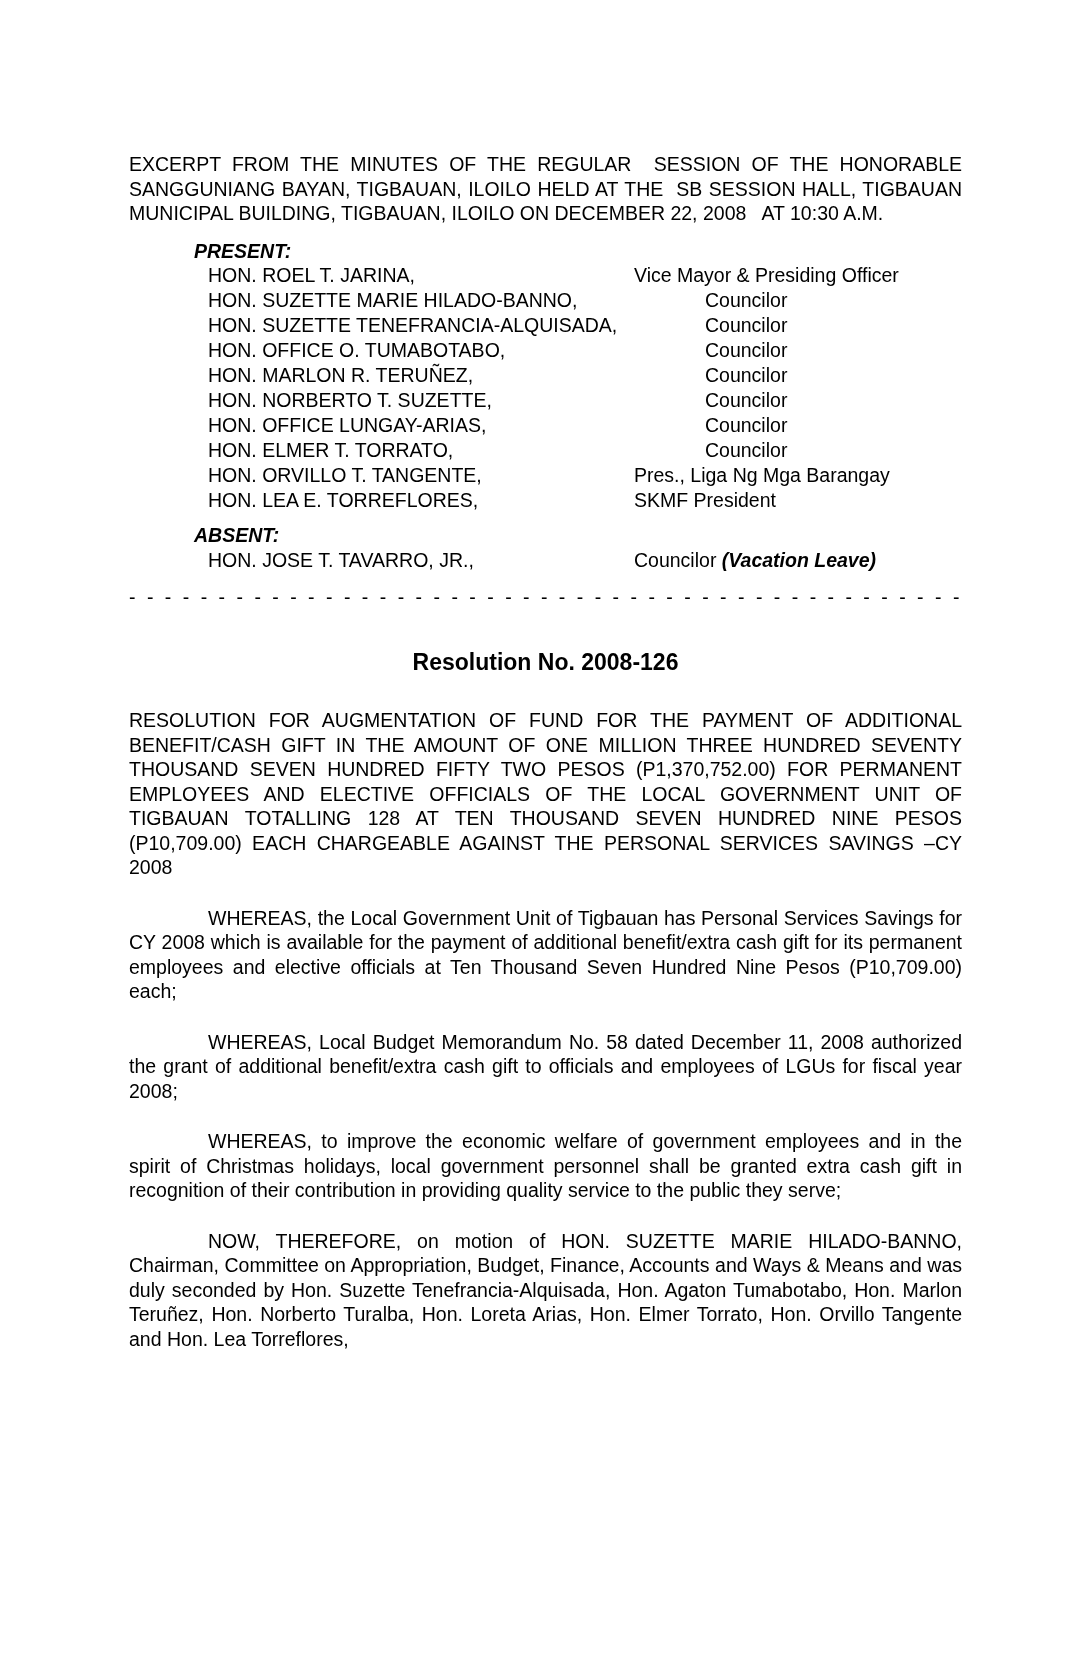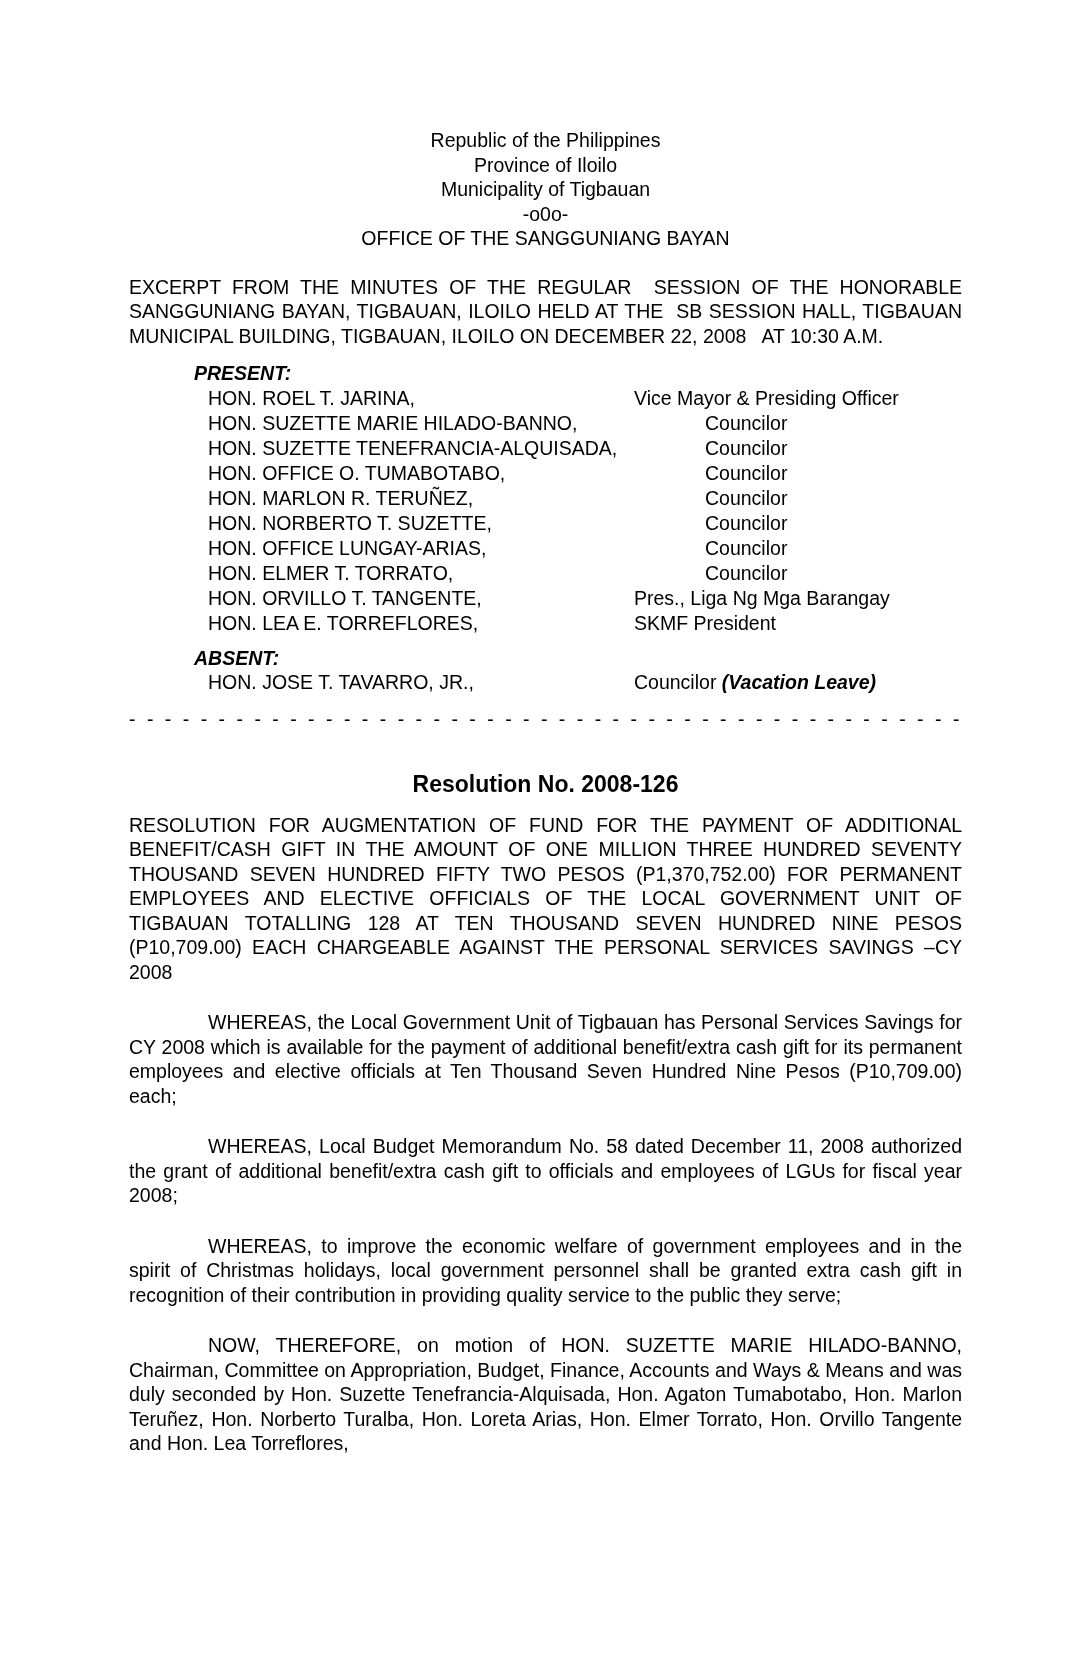--- a/index.html
+++ b/index.html
@@ -56,42 +56,35 @@
     letter-spacing: 3px;
   }
   .res-title {
     margin: 40px 0 0 0;
     text-align: center;
     font-weight: bold;
     font-size: 23px;
     line-height: 24.5px;
   }
   .res-body {
-    margin: 16px 0 0 0;
+    margin: 34px 0 0 0;
     text-align: justify;
   }
   .body-para {
     margin: 26px 0 0 0;
     text-align: justify;
     text-indent: 79px;
   }
   p { padding: 0; }
 </style>
 </head>
 <body>
 
 <div class="page">
 
-  <header class="doc-header">
-    <div>Republic of the Philippines</div>
-    <div>Province of Iloilo</div>
-    <div>Municipality of Tigbauan</div>
-    <div>-o0o-</div>
-    <div>OFFICE OF THE SANGGUNIANG BAYAN</div>
-  </header>
 
   <p class="excerpt">EXCERPT FROM THE MINUTES OF THE REGULAR&nbsp; SESSION OF THE HONORABLE SANGGUNIANG BAYAN, TIGBAUAN, ILOILO HELD AT THE&nbsp; SB SESSION HALL, TIGBAUAN MUNICIPAL BUILDING, TIGBAUAN, ILOILO ON DECEMBER 22, 2008&nbsp;&nbsp; AT 10:30 A.M.</p>
 
   <div class="section-label">PRESENT:</div>
 
   <div class="roster">
     <div class="member-row">
       <span class="member-name">HON. ROEL T. JARINA,</span>
       <span class="member-pos">Vice Mayor &amp; Presiding Officer</span>
     </div>

